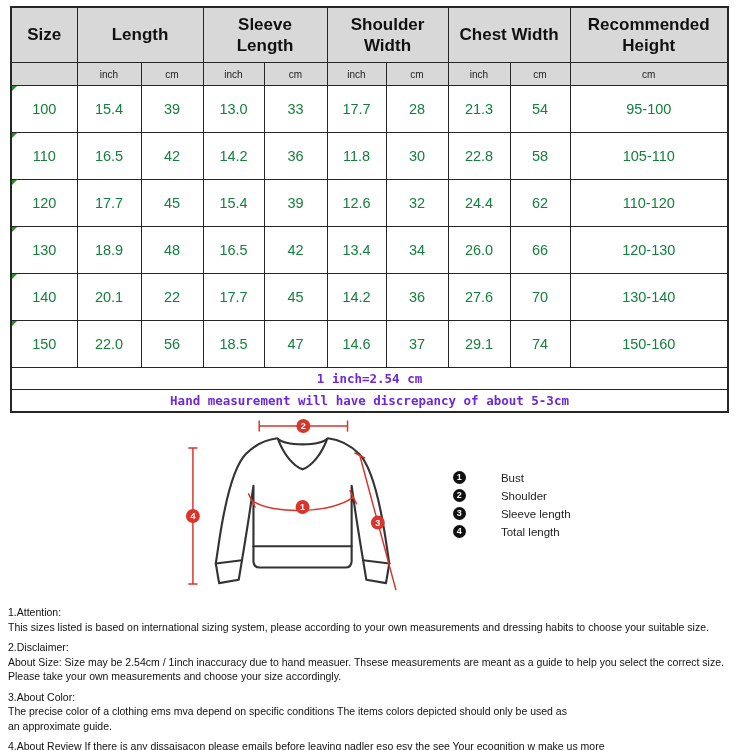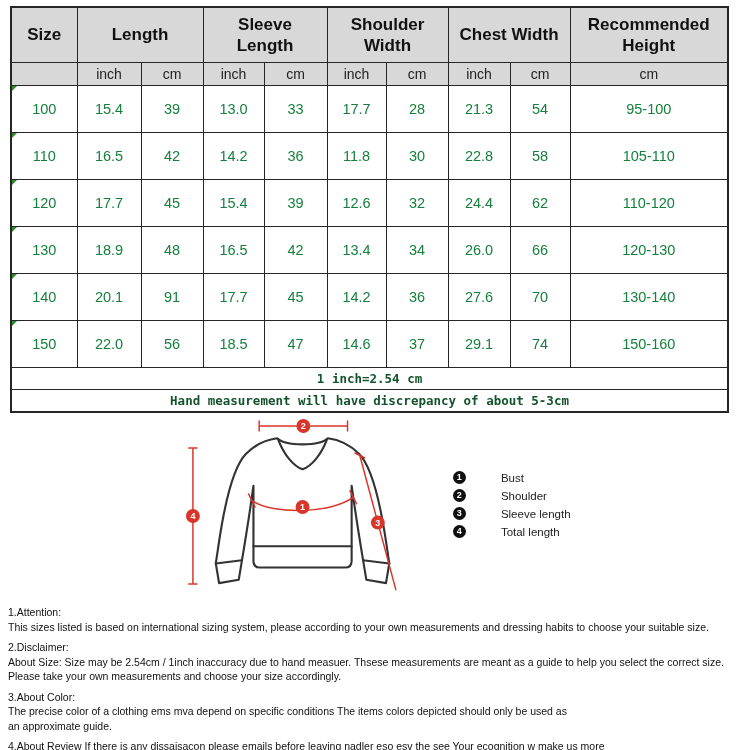--- a/index.html
+++ b/index.html
@@ -17,30 +17,30 @@
   }
   table.size-table th, table.size-table td{
     border:1px solid #262626;text-align:center;vertical-align:middle;
     padding:0;position:relative;overflow:hidden;
   }
   th.h1{
     height:54px;background:var(--head-bg);font-size:17px;font-weight:bold;
     white-space:pre-line;line-height:1.25;color:#111;
   }
   th.h2{
-    height:22px;background:var(--head-bg);font-size:14px;font-weight:normal;color:#222;
+    height:22px;background:var(--head-bg);font-size:10px;font-weight:normal;color:#222;
   }
   td.cell{height:46px;font-size:14.5px;color:#15803d;background:#fff;}
   td.corner::before{
     content:"";position:absolute;top:0;left:0;width:0;height:0;
     border-top:5px solid var(--green);border-right:5px solid transparent;
   }
   td.footnote{
     height:21px;font-family:"DejaVu Sans Mono", monospace;
-    font-weight:bold;font-size:12.5px;color:#14532d;background:#fff;letter-spacing:0px;
+    font-weight:bold;font-size:12.5px;color:#6d28d9;background:#fff;letter-spacing:0px;
   }
 
   
   .diagram{
     height:186px;display:flex;justify-content:center;align-items:flex-start;
     padding-top:4px;
   }
   .diagram svg{height:180px;width:auto;display:block;}
   .outline{fill:none;stroke:var(--ink);stroke-width:2.6;stroke-linejoin:round;stroke-linecap:round;}
   .redline{fill:none;stroke:var(--red);stroke-width:1.8;stroke-linecap:round;}
@@ -151,21 +151,21 @@
           <td class="cell">42</td>
           <td class="cell">13.4</td>
           <td class="cell">34</td>
           <td class="cell">26.0</td>
           <td class="cell">66</td>
           <td class="cell">120-130</td>
         </tr>
         <tr>
           <td class="cell corner">140</td>
           <td class="cell">20.1</td>
-          <td class="cell">91</td>
+          <td class="cell">22</td>
           <td class="cell">17.7</td>
           <td class="cell">45</td>
           <td class="cell">14.2</td>
           <td class="cell">36</td>
           <td class="cell">27.6</td>
           <td class="cell">70</td>
           <td class="cell">130-140</td>
         </tr>
         <tr>
           <td class="cell corner">150</td>

